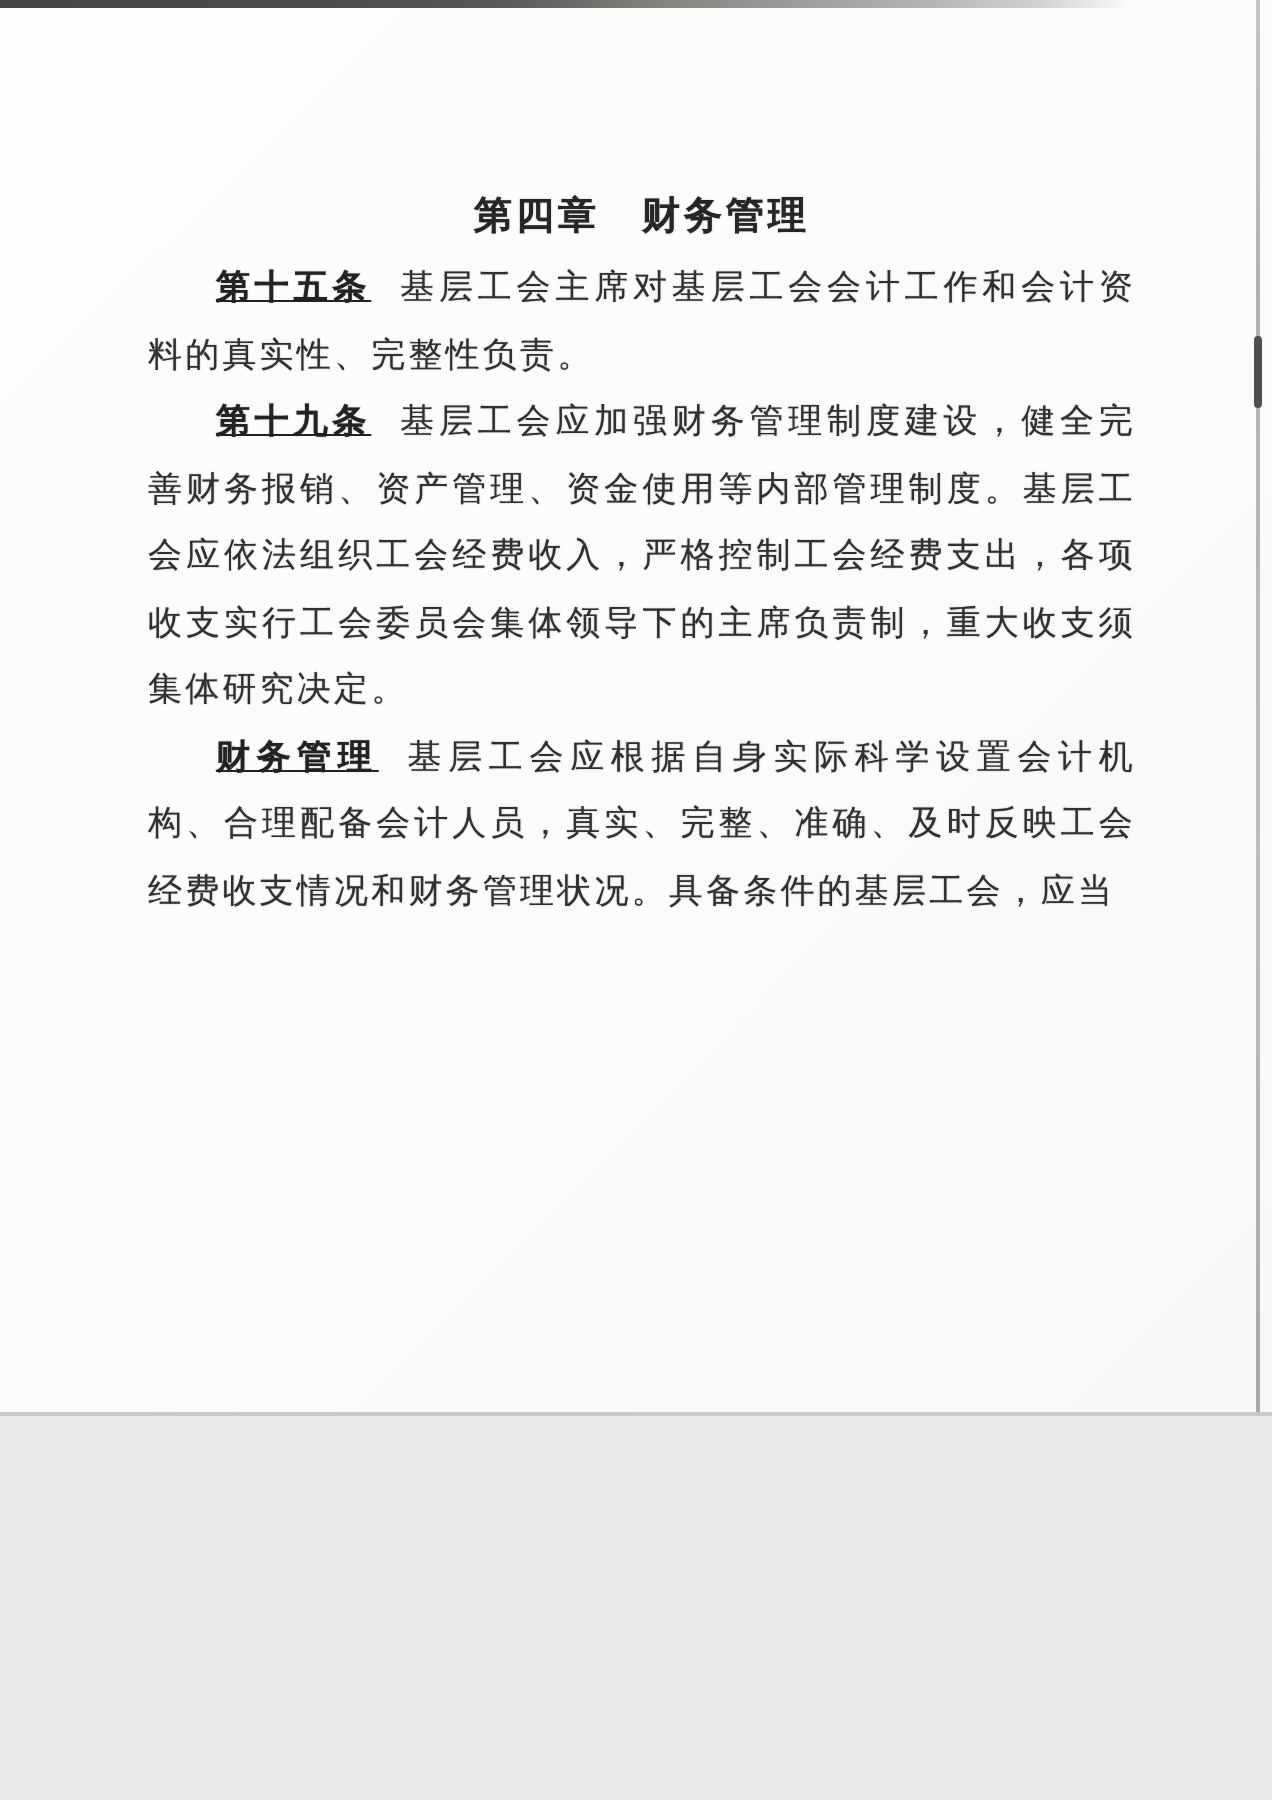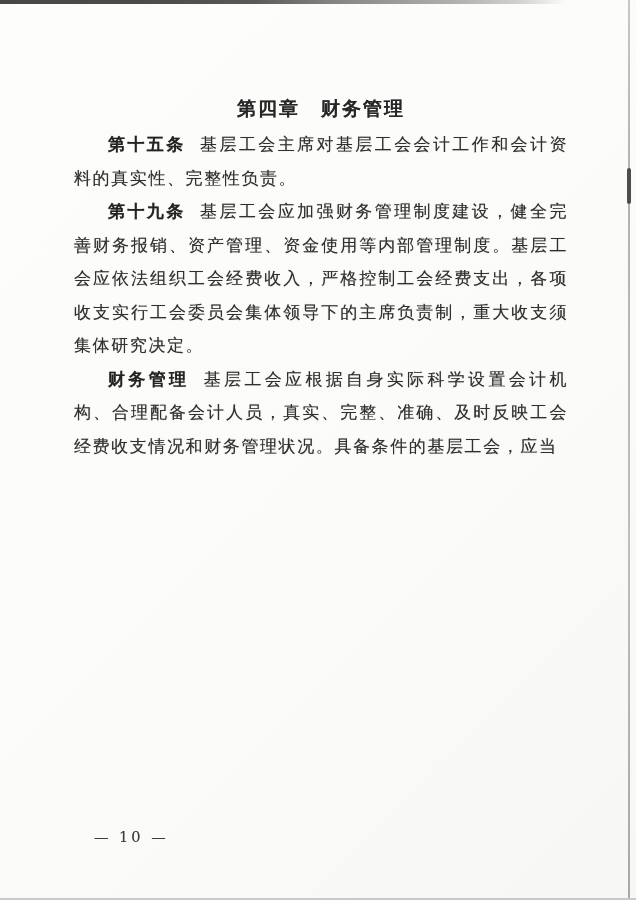--- a/index.html
+++ b/index.html
@@ -3,21 +3,21 @@
 <meta charset="utf-8">
 <style>
   html, body { margin: 0; padding: 0; }
   body {
     width: 636px; height: 900px;
     background: #e9e9e7;
     font-family: "DejaVu Serif", "Liberation Serif", serif;
   }
   .page {
     position: relative;
-    width: 636px; height: 900px;
+    width: 636px; height: 708px;
     background: linear-gradient(135deg, #fdfdfc 0%, #fbfbf9 55%, #f7f7f5 100%);
     overflow: hidden;
   }
   
   .scan-top-edge {
     position: absolute; top: 0; left: 0;
     width: 566px; height: 4px;
     background: linear-gradient(to right,
       #474745 0%, #4d4d4b 30%, #5a5a58 45%, #82827f 58%,
       #9b9b99 70%, #b4b4b2 82%, #d2d2d0 92%, rgba(210,210,208,0) 100%);
@@ -58,20 +58,21 @@
     text-align: justify;
     text-justify: inter-ideograph;
     text-indent: 2em;
     color: #303030;
     text-shadow: 0 0 0.7px rgba(45,45,45,0.5);
   }
   .article-number {
     font-weight: bold;
     color: #222;
     margin-right: 0.85em;
+    text-decoration: underline;
   }
   .page-number {
     position: absolute;
     left: 94px; top: 829px;
     font-size: 14.5px;
     letter-spacing: 3px;
     color: #3a3a3a;
     text-shadow: 0 0 0.5px rgba(50,50,50,0.5);
   }
 </style>

